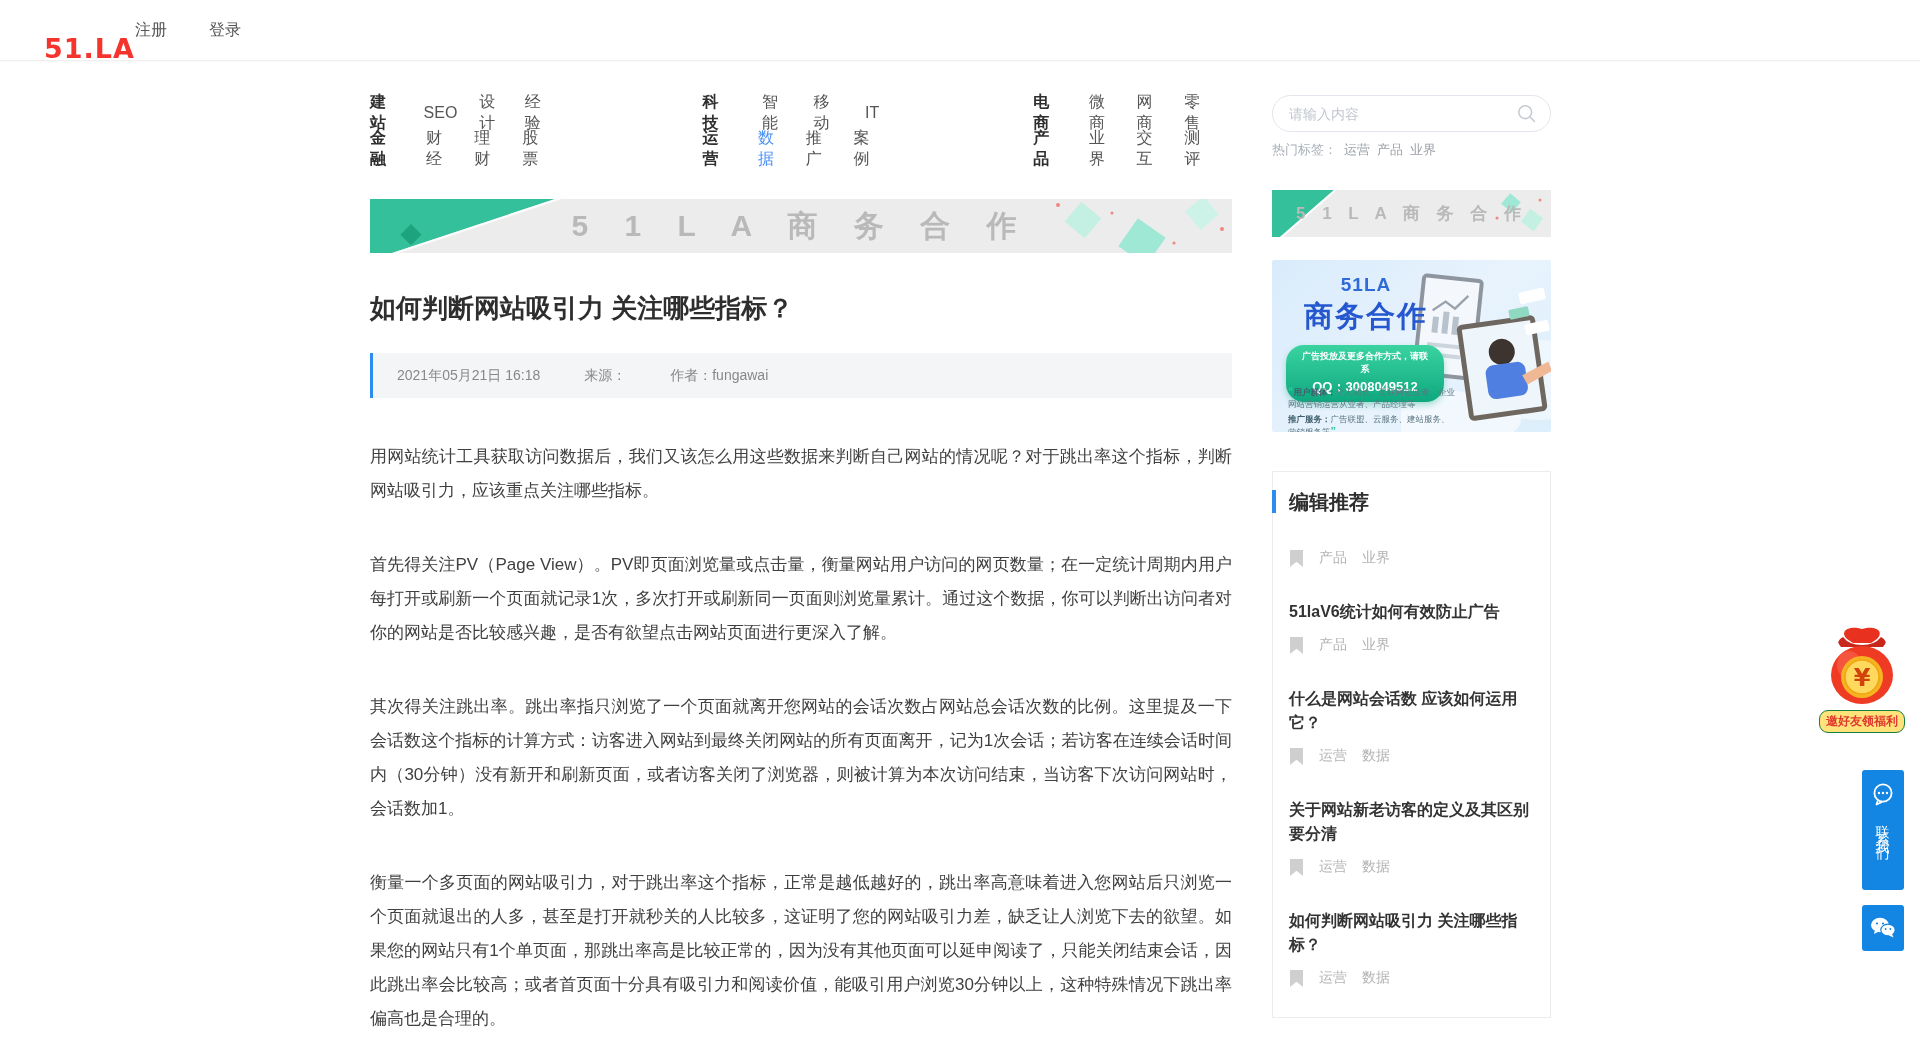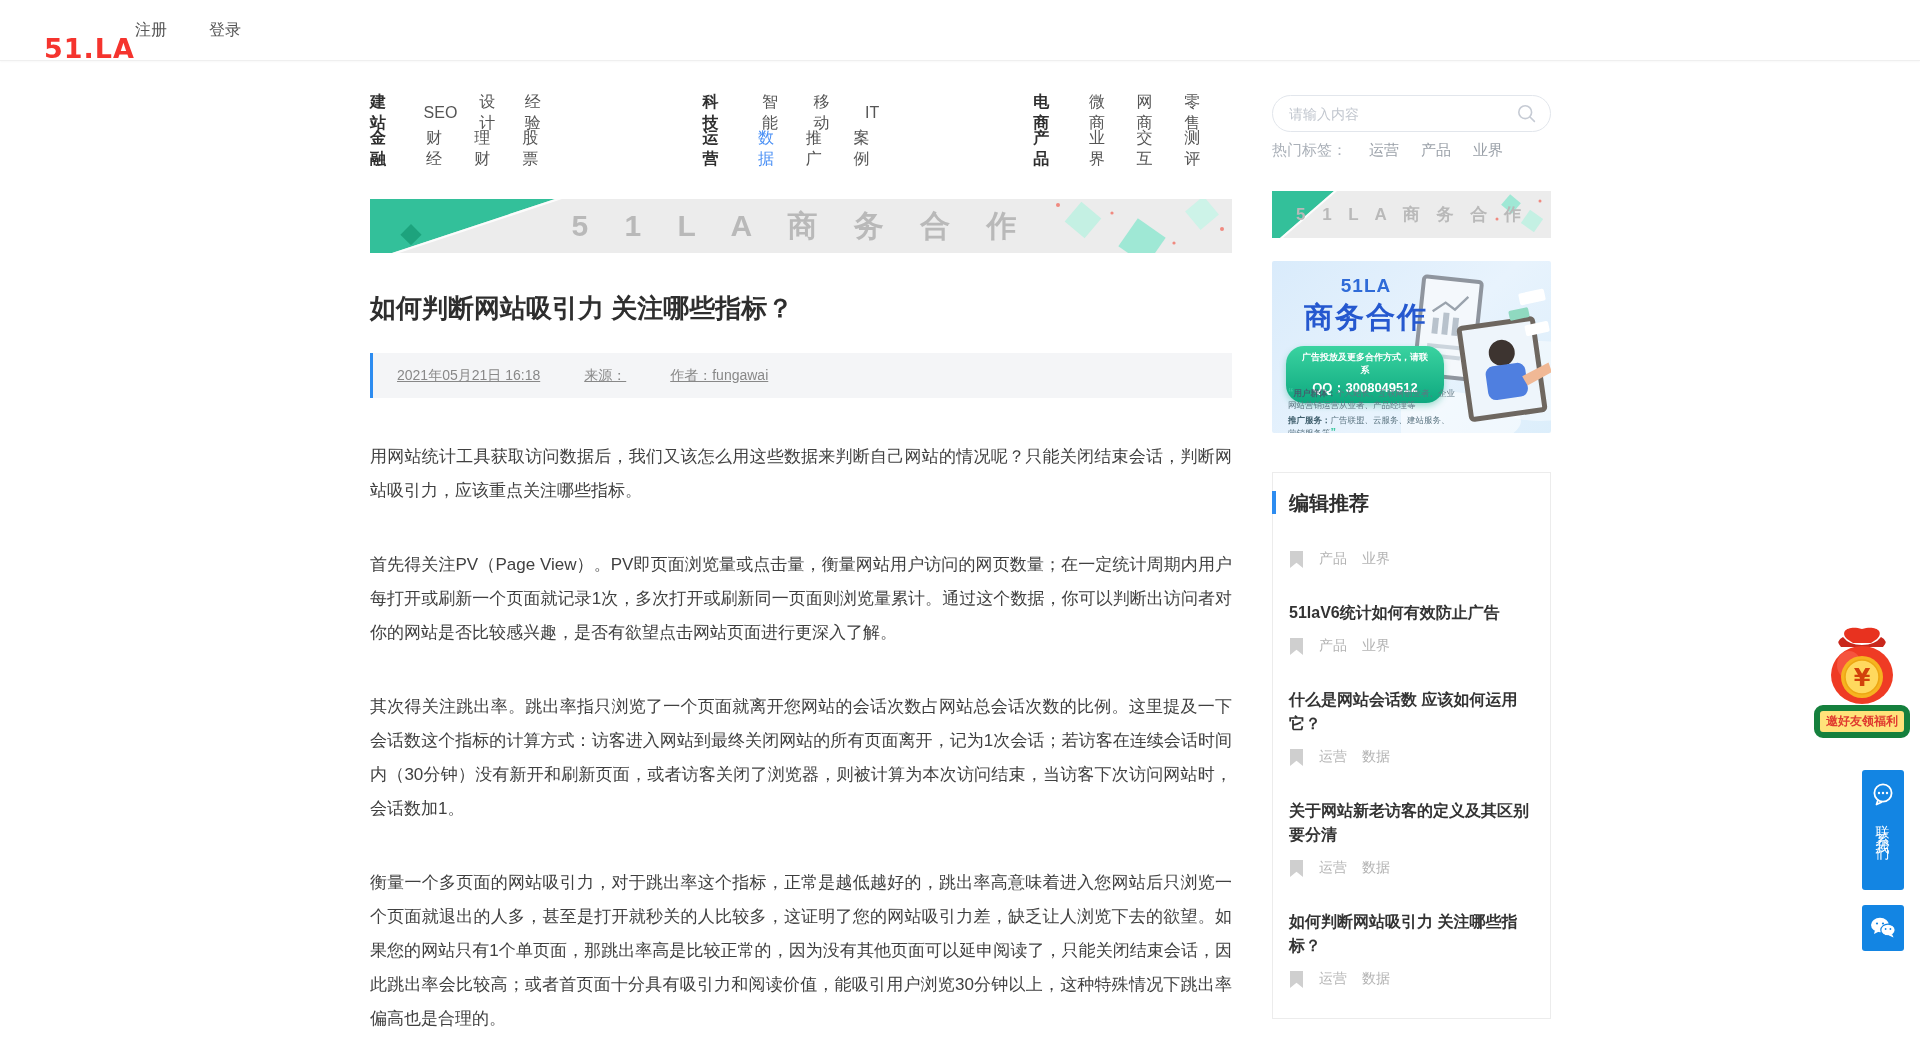--- a/index.html
+++ b/index.html
@@ -30,37 +30,37 @@
   .cat-head { font-size:16px; font-weight:bold; color:#2f2f2f; margin-right:30px; cursor:pointer; }
   .cat-link { font-size:16px; color:#555; margin-right:22px; cursor:pointer; }
   .cat-link.active { color:#4a90f5; }
 
   
   .search-box { display:flex; align-items:center; height:37px; border:1px solid #e2e6ec;
     border-radius:19px; padding:0 14px 0 16px; background:#fff; }
   .search-box input { border:0; outline:0; flex:1; font-size:14px; color:#333;
     font-family:"Liberation Sans","DejaVu Sans",sans-serif; }
   .search-box input::placeholder { color:#c2c7cf; }
-  .hot-tags { display:flex; align-items:center; margin-top:9px; font-size:15px; color:#aab0b8; gap:22px; }
+  .hot-tags { display:flex; align-items:center; margin-top:9px; font-size:13px; color:#aab0b8; gap:7px; }
   .hot-tags .tag { color:#9aa0a8; cursor:pointer; }
 
   
   .banner { position:relative; overflow:hidden; background:#ececec; display:flex;
     align-items:center; justify-content:center; cursor:pointer; }
   .main-banner { height:54px; margin-top:32px; }
   .banner-text { color:#b9b9b9; font-weight:bold; white-space:nowrap; z-index:2; }
   .main-banner .banner-text { font-size:30px; letter-spacing:14px; }
   .side-banner { height:47px; margin-top:31px; }
   .side-banner .banner-text { font-size:17px; letter-spacing:6px; }
   .banner svg { position:absolute; inset:0; width:100%; height:100%; }
 
   
   .article-title { margin-top:38px; font-size:26px; font-weight:bold; color:#2e2e2e; }
   .article-meta { margin-top:27px; height:45px; background:#f4f5f7; border-left:3px solid #2d8cf0;
-    display:flex; align-items:center; padding-left:24px; font-size:14px; color:#888;text-decoration:underline; }
+    display:flex; align-items:center; padding-left:24px; font-size:14px; color:#888; }
   .article-meta span { margin-right:44px; }
   .article-body p { margin-top:40px; font-size:17px; line-height:34px; color:#404040; text-align:justify; }
   .article-body p:first-child { margin-top:42px; }
 
   
   .ad-card { position:relative; margin-top:23px; height:172px; overflow:hidden; border-radius:2px;
     background:linear-gradient(135deg,#d9ebfb 0%,#e8f3fd 55%,#dceefb 100%); cursor:pointer; }
   .ad-left { position:absolute; left:14px; top:14px; width:160px; z-index:2; }
   .ad-brand { font-size:19px; font-weight:bold; color:#2f6bd8; text-align:center; letter-spacing:1px; }
   .ad-title { font-size:29px; font-weight:bold; color:#2558cf; text-align:center; letter-spacing:2px; margin-top:1px; }
@@ -81,21 +81,21 @@
   .rec-item { margin-top:33px; cursor:pointer; }
   .rec-item:first-of-type { margin-top:30px; }
   .rec-title { font-size:16px; font-weight:bold; color:#333; line-height:24px; }
   .rec-tags { display:flex; align-items:center; margin-top:12px; gap:15px; }
   .rec-tags .tag { font-size:14px; color:#b3b3b3; }
   .bm-icon { width:15px; height:17px; }
 
   
   .float-invite { position:absolute; left:1812px; top:625px; width:100px; text-align:center; cursor:pointer; z-index:9; }
   .invite-label { display:inline-block; margin-top:-10px; background:#ffe27a;
-    border:6px solid #15803d; color:#e03a2f; font-size:12px; font-weight:bold;
+    border:1px solid #15803d; color:#e03a2f; font-size:12px; font-weight:bold;
     padding:2px 6px; border-radius:9px; position:relative; z-index:2; white-space:nowrap; }
   .float-contact { position:absolute; left:1862px; top:770px; width:42px; height:120px; background:#1385e3;
     border-radius:3px; display:flex; flex-direction:column; align-items:center; padding-top:12px; cursor:pointer; z-index:9; }
   .contact-label { margin-top:8px; writing-mode:vertical-lr; color:#fff; font-size:14px; letter-spacing:7px; }
   .float-wechat { position:absolute; left:1862px; top:905px; width:42px; height:46px; background:#1385e3;
     border-radius:3px; display:flex; align-items:center; justify-content:center; cursor:pointer; z-index:9; }
 </style>
 </head>
 <body>
 
@@ -174,21 +174,21 @@
 
     <h1 class="article-title">如何判断网站吸引力 关注哪些指标？</h1>
 
     <div class="article-meta">
       <span>2021年05月21日 16:18</span>
       <span>来源：</span>
       <span>作者：fungawai</span>
     </div>
 
     <div class="article-body">
-      <p>用网站统计工具获取访问数据后，我们又该怎么用这些数据来判断自己网站的情况呢？只能关闭结束会话，判断网站吸引力，应该重点关注哪些指标。</p>
+      <p>用网站统计工具获取访问数据后，我们又该怎么用这些数据来判断自己网站的情况呢？对于跳出率这个指标，判断网站吸引力，应该重点关注哪些指标。</p>
       <p>首先得关注PV（Page View）。PV即页面浏览量或点击量，衡量网站用户访问的网页数量；在一定统计周期内用户每打开或刷新一个页面就记录1次，多次打开或刷新同一页面则浏览量累计。通过这个数据，你可以判断出访问者对你的网站是否比较感兴趣，是否有欲望点击网站页面进行更深入了解。</p>
       <p>其次得关注跳出率。跳出率指只浏览了一个页面就离开您网站的会话次数占网站总会话次数的比例。这里提及一下会话数这个指标的计算方式：访客进入网站到最终关闭网站的所有页面离开，记为1次会话；若访客在连续会话时间内（30分钟）没有新开和刷新页面，或者访客关闭了浏览器，则被计算为本次访问结束，当访客下次访问网站时，会话数加1。</p>
       <p>衡量一个多页面的网站吸引力，对于跳出率这个指标，正常是越低越好的，跳出率高意味着进入您网站后只浏览一个页面就退出的人多，甚至是打开就秒关的人比较多，这证明了您的网站吸引力差，缺乏让人浏览下去的欲望。如果您的网站只有1个单页面，那跳出率高是比较正常的，因为没有其他页面可以延申阅读了，只能关闭结束会话，因此跳出率会比较高；或者首页面十分具有吸引力和阅读价值，能吸引用户浏览30分钟以上，这种特殊情况下跳出率偏高也是合理的。</p>
 
     </div>
   </div>
 
   <div class="col-side">
 
     <div class="search-box">

